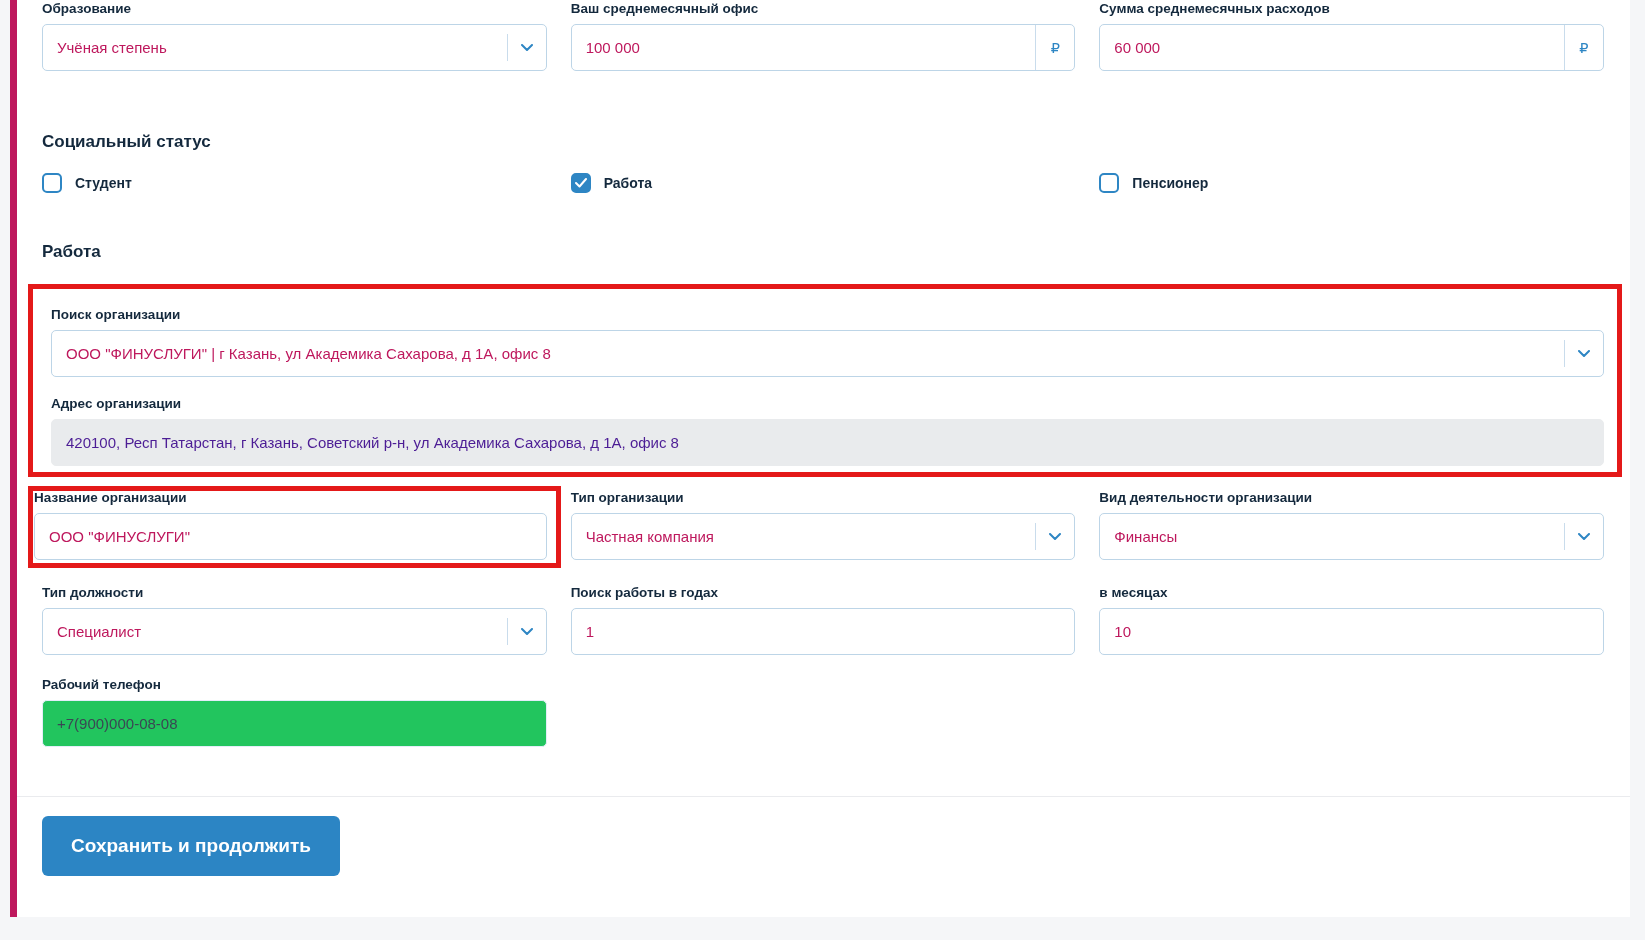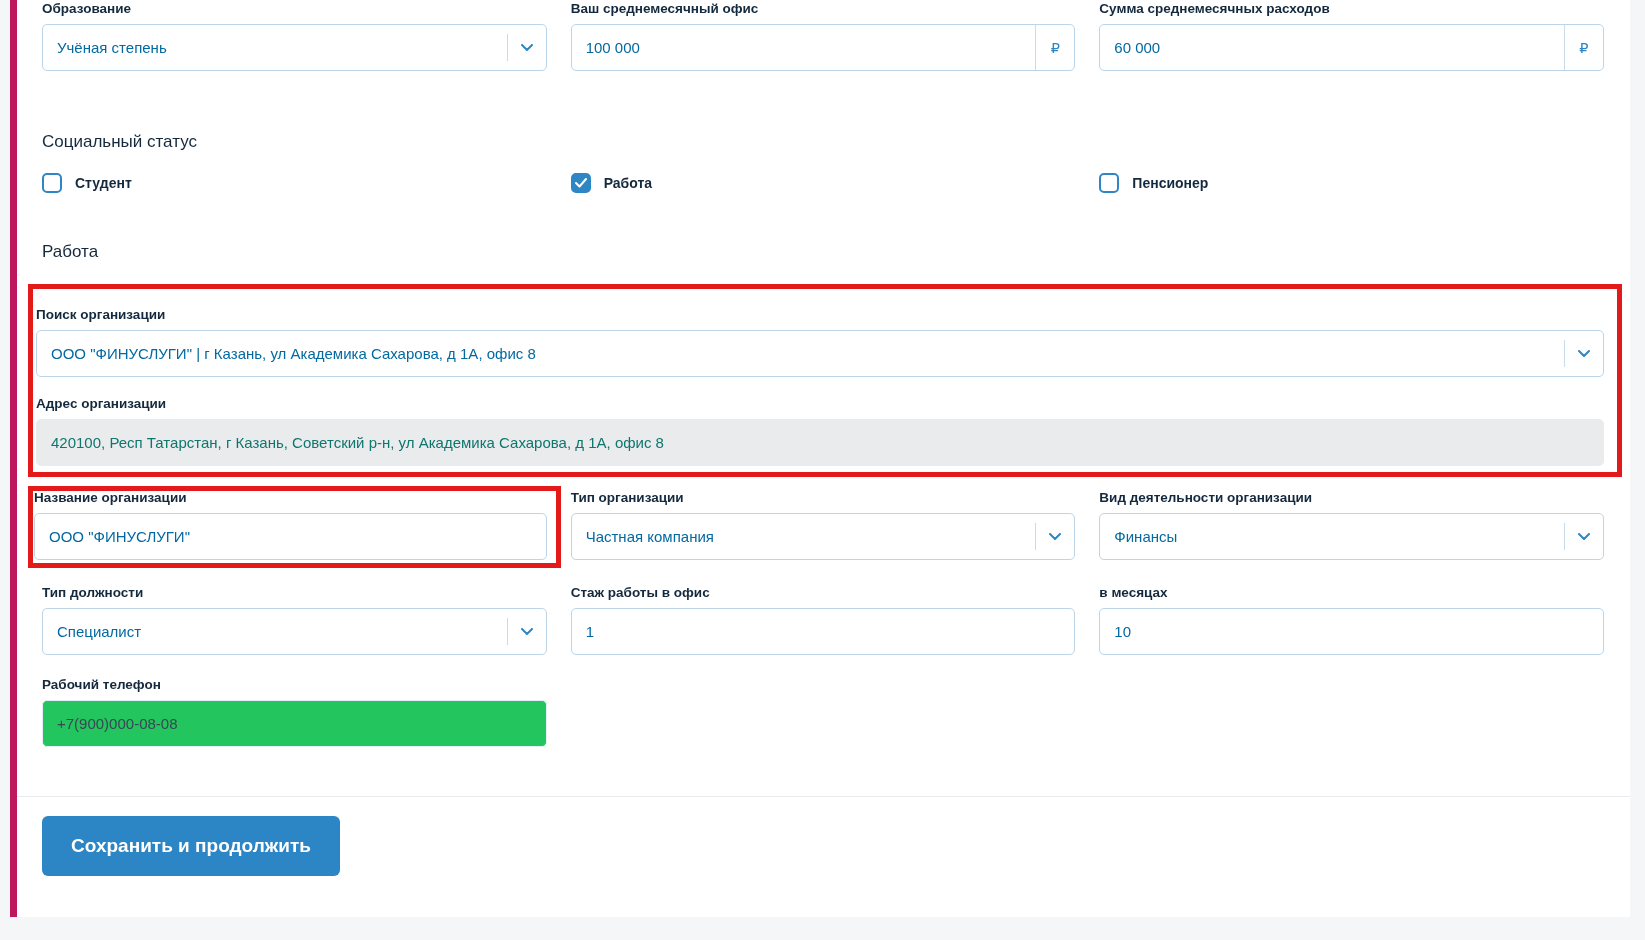--- a/index.html
+++ b/index.html
@@ -32,31 +32,31 @@
   }
   .field { position: relative; }
   .box, input.box {
     display: flex; align-items: center;
     width: 100%; height: 47px;
     border: 1px solid #bdd5e7;
     border-radius: 5px;
     background: #fff;
     padding: 0 14px;
     font-size: 15px;
-    color: #0369a1;
+    color: #be185d;
     font-family: inherit;
     white-space: nowrap; overflow: hidden;
     outline: none;
   }
   .box.sel { padding-right: 48px; cursor: pointer; }
   .box.cur { padding-right: 48px; }
   .box.disabled {
     background: #e9ebed;
     border-color: #e9ebed;
-    color: #0f766e;
+    color: #4c1d95;
   }
   .box.phone {
     background: #22c55e;
     border-color: #e4edf9;
     color: #3a4753;
   }
   .arrow-zone, .suffix-zone {
     position: absolute; right: 0; top: 0; bottom: 0; width: 40px;
     display: flex; align-items: center; justify-content: center;
   }
@@ -67,21 +67,21 @@
   .suffix-zone::before {
     content: ""; position: absolute; left: 0; top: 1px; bottom: 1px;
     width: 1px; background: #c9dcec;
   }
   .rub-sign {
     font-family: "DejaVu Sans", sans-serif;
     color: #2e86c4; font-size: 14.5px;
   }
 
   .section-h {
-    font-size: 17px; font-weight: 400; color: #14293d;
+    font-size: 17px; font-weight: 700; color: #14293d;
     height: 18px; line-height: 18px;
   }
   .h-social { margin-top: 62px; }
   .h-work  { margin-top: 50px; }
 
   .cb-row { margin-top: 22px; }
   .cb-item { display: flex; align-items: center; cursor: pointer; }
   .cb {
     width: 20px; height: 20px;
     border: 2px solid #2e86c4; border-radius: 5px;
@@ -92,21 +92,21 @@
   .cb.checked { background: #2e86c4; }
   .cb.checked svg { display: block; }
   .cb-label {
     margin-left: 13px;
     font-size: 14px; font-weight: 700; color: #14293d; text-align: center;
   }
 
   .red-box-1 {
     margin: 23px -18px 0 -14px;
     border: 5px solid #e41919;
-    padding: 19px 13px 6px 3px;
+    padding: 19px 13px 6px 18px;
   }
   .addr-group { margin-top: 20px; }
 
   .row2 { margin-top: 14px; }
   .red-box-2 {
     border: 5px solid #e41919;
     margin: -5px -14px -8px -14px;
     padding: 0 9px 3px 1px;
   }
   .row3 { margin-top: 26px; }
@@ -248,21 +248,21 @@
         <div class="field">
           <div class="box sel">Специалист</div>
           <span class="arrow-zone">
             <svg width="12" height="7" viewBox="0 0 12 7">
                 <path d="M1 1l5 5 5-5" fill="none" stroke="#2e86c4" stroke-width="2" stroke-linecap="round" stroke-linejoin="round"></path>
               </svg>
           </span>
         </div>
       </div>
       <div class="cell">
-        <span class="f-label">Стаж работы в офис</span>
+        <span class="f-label">Поиск работы в годах</span>
         <div class="field">
           <input class="box" readonly="" value="1" style="">
         </div>
       </div>
       <div class="cell">
         <span class="f-label">в месяцах</span>
         <div class="field">
           <input class="box" readonly="" value="10" style="">
         </div>
       </div>

